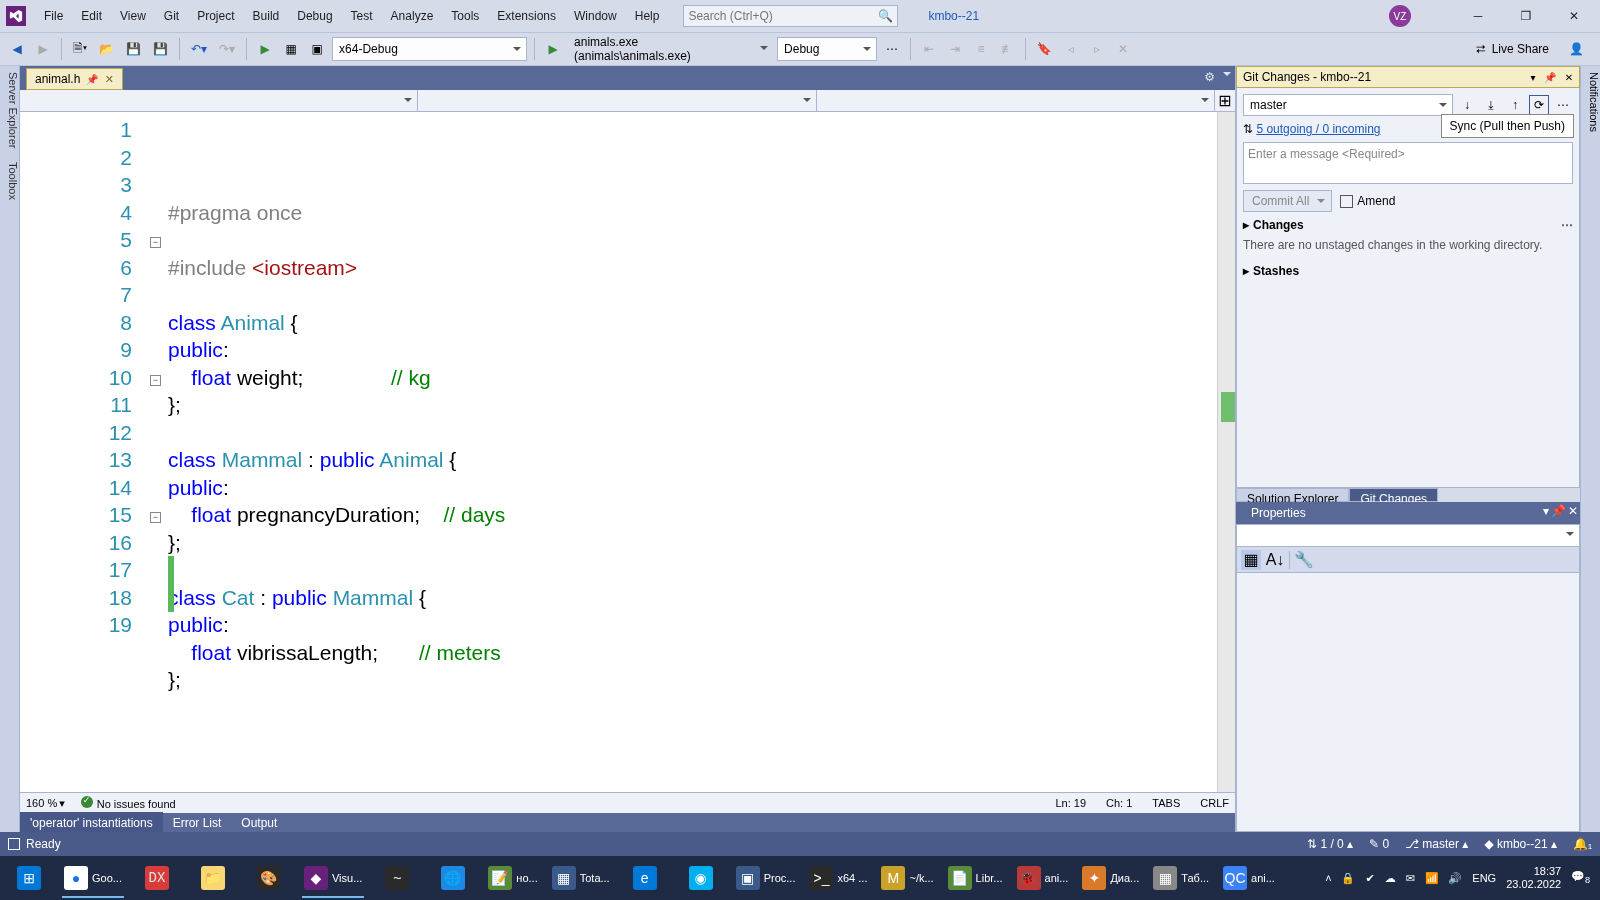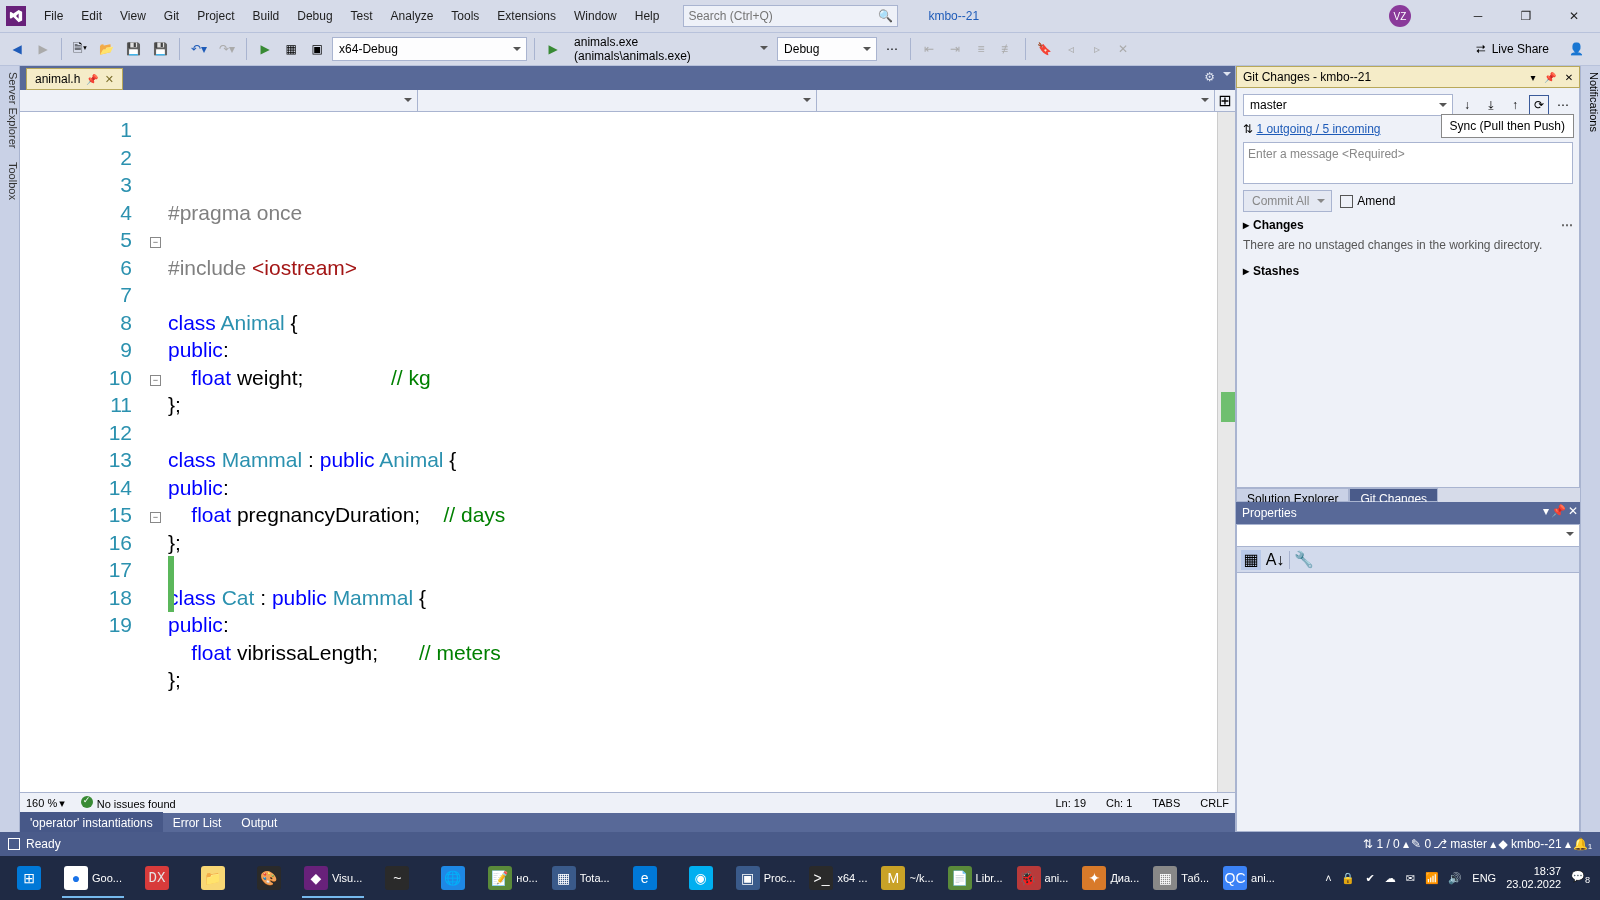--- a/index.html
+++ b/index.html
@@ -51,21 +51,21 @@
 .scrollbar .marker{position:absolute;right:0;width:14px;height:30px;background:#6fbf6f;top:280px;}
 .statusline{height:21px;background:#eef1f8;border-top:1px solid #a9b4d0;display:flex;align-items:center;font-size:11px;padding:0 6px;gap:16px;}
 .statusline .zoom{display:flex;align-items:center;gap:2px;}
 .statusline .ok{width:12px;height:12px;border-radius:50%;background:#388a34;display:inline-block;margin-right:4px;position:relative;}
 .statusline .ok::after{content:"✓";color:#fff;font-size:9px;position:absolute;left:2px;top:-1px;}
 .statusline .right{margin-left:auto;display:flex;gap:20px;}
 .bottom-tabs{height:19px;background:#586998;display:flex;align-items:center;font-size:12px;}
 .bottom-tabs span{padding:4px 10px;color:#fff;}
 .bottom-tabs span.active{background:#475888;}
 .statusbar{height:24px;background:#4a5b8a;color:#fff;display:flex;align-items:center;font-size:12px;padding:0 8px;}
-.statusbar .sbr{margin-left:auto;display:flex;align-items:flex-end;gap:2px;}
+.statusbar .sbr{margin-left:auto;display:flex;align-items:flex-end;gap:16px;}
 .right-pane{width:345px;display:flex;flex-direction:column;background:#d6dbe9;border-left:1px solid #a9b4d0;}
 .panel-title{height:22px;background:#f5ecc8;border:1px solid #b8a85a;display:flex;align-items:center;padding:0 6px;font-size:12px;position:relative;}
 .panel-title .pbtns{position:absolute;right:2px;top:2px;display:flex;gap:2px;}
 .panel-title .pbtns span{width:16px;height:16px;display:flex;align-items:center;justify-content:center;font-size:10px;}
 .git-body{flex:0 0 400px;background:#eef1f8;border:1px solid #a9b4d0;border-top:none;padding:6px;font-size:12px;display:flex;flex-direction:column;gap:6px;min-height:0;}
 .git-top{display:flex;gap:4px;align-items:center;}
 .git-branch{flex:1;border:1px solid #a9b4d0;background:#fff;height:22px;display:flex;align-items:center;padding:0 6px;position:relative;}
 .git-branch::after{content:"";position:absolute;right:5px;top:8px;border:4px solid transparent;border-top-color:#555;}
 .gicon{width:20px;height:20px;display:flex;align-items:center;justify-content:center;border:1px solid transparent;}
 .sync-link{color:#1e5bb8;text-decoration:underline;font-size:12px;}
@@ -73,21 +73,21 @@
 .commit-msg{border:1px solid #a9b4d0;background:#fff;height:42px;padding:4px;color:#888;}
 .commit-row{display:flex;align-items:center;gap:8px;}
 .commit-btn{border:1px solid #a9b4d0;background:#e4e8f2;padding:3px 8px;color:#888;position:relative;padding-right:22px;}
 .commit-btn::after{content:"";position:absolute;right:6px;top:8px;border:4px solid transparent;border-top-color:#888;}
 .chk{width:13px;height:13px;border:1px solid #555;display:inline-block;margin-right:4px;vertical-align:middle;}
 .section-hdr{display:flex;align-items:center;gap:4px;font-weight:600;}
 .section-hdr .more{margin-left:auto;color:#555;}
 .solution-tabs{height:14px;display:flex;font-size:12px;}
 .solution-tabs span{padding:3px 10px;background:#c9d1e6;border:1px solid #a9b4d0;}
 .solution-tabs span.active{background:#4a5b8a;color:#fff;}
-.props-title{height:22px;background:#586998;color:#fff;display:flex;align-items:center;padding:0 6px;font-size:12px;position:relative;}
+.props-title{height:22px;background:#586998;color:#fff;display:flex;align-items:center;padding:0 15px;font-size:12px;position:relative;}
 .props-title .pbtns{position:absolute;right:2px;top:2px;display:flex;gap:2px;}
 .props-body{flex:1;background:#eef1f8;border:1px solid #a9b4d0;}
 .props-tb{height:26px;background:#d2daec;border-bottom:1px solid #a9b4d0;display:flex;align-items:center;padding:0 4px;gap:4px;}
 .notif-tab{width:20px;background:#c9d1e6;writing-mode:vertical-rl;font-size:11px;padding-top:6px;border-left:1px solid #a9b4d0;}
 .taskbar{height:44px;background:#1f2a44;display:flex;align-items:center;padding:0 2px;gap:2px;}
 .taskbar .titem{height:40px;min-width:54px;display:flex;align-items:center;justify-content:center;gap:4px;font-size:11px;color:#fff;padding:0 6px;position:relative;}
 .taskbar .titem.active::after{content:"";position:absolute;bottom:0;left:4px;right:4px;height:2px;background:#76b9ed;}
 .taskbar .titem .tic{width:24px;height:24px;display:flex;align-items:center;justify-content:center;font-size:14px;}
 .taskbar .tray{margin-left:auto;display:flex;align-items:center;gap:10px;color:#fff;font-size:11px;padding-right:8px;}
 .taskbar .clock{text-align:right;line-height:13px;}
@@ -268,21 +268,21 @@
     </div>
     <div class="git-body">
       <div class="git-top">
         <div class="git-branch">master</div>
         <span class="gicon">↓</span>
         <span class="gicon">⤓</span>
         <span class="gicon">↑</span>
         <span class="gicon" style="border:1px solid #3a5a9a">⟳</span>
         <span class="gicon">⋯</span>
       </div>
-      <div>⇅ <span class="sync-link">1 outgoing / 5 incoming</span></div>
+      <div>⇅ <span class="sync-link">5 outgoing / 0 incoming</span></div>
       <div class="tooltip-box">Sync (Pull then Push)</div>
       <div class="commit-msg">Enter a message &lt;Required&gt;</div>
       <div class="commit-row">
         <span class="commit-btn">Commit All</span>
         <label><span class="chk"></span><span>Amend</span></label>
       </div>
       <div class="section-hdr">▸ <span>Changes</span><span class="more">⋯</span></div>
       <div style="color:#555">There are no unstaged changes in the working directory.</div>
       <div class="section-hdr" style="margin-top:6px">▸ <span>Stashes</span></div>
     </div>

